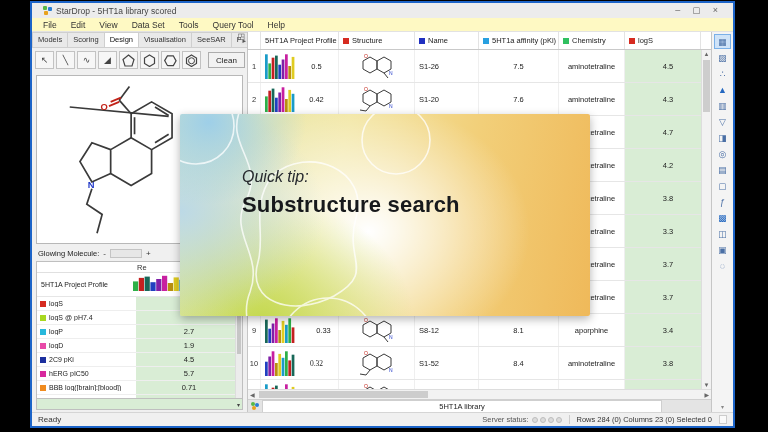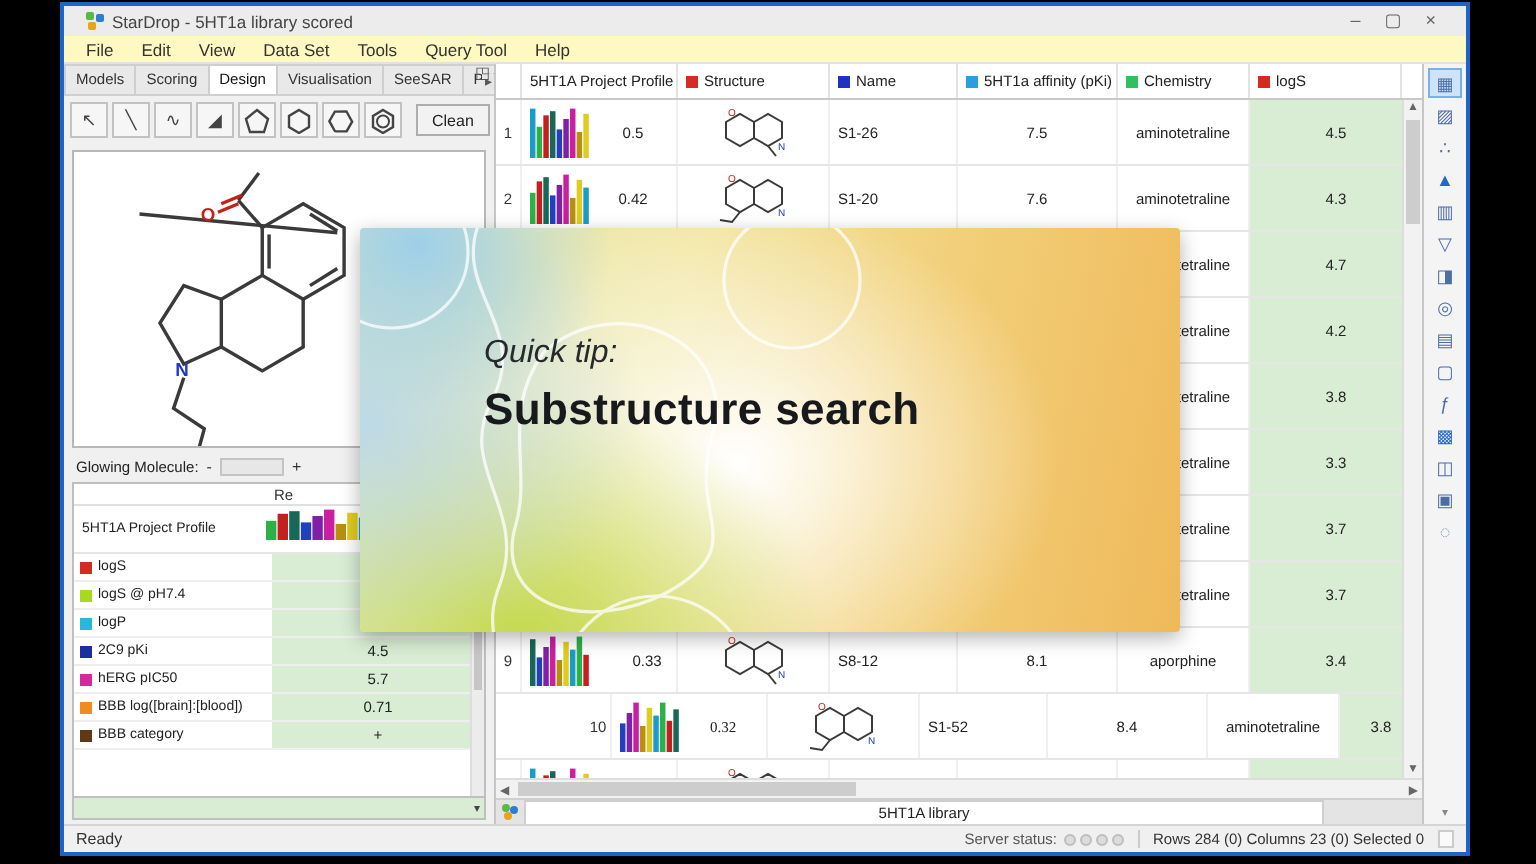--- a/index.html
+++ b/index.html
@@ -41,21 +41,21 @@
          padding:0 7px; margin-left:3px; font-family:"Liberation Sans",sans-serif; }
   .spacer { flex:1 1 auto; }
   .canvas { flex:1 1 auto; margin:3px 4px 2px; background:#fff; border:1px solid #b8b8b8;
             position:relative; min-height:0; overflow:hidden; }
   .glowrow { height:14px; display:flex; align-items:center; gap:4px; padding:0 6px; flex:0 0 auto; }
   .glowrow .lab { font-size:7.5px; color:#222; }
   .glowrow .pm { font-size:8px; color:#333; }
   .slider { width:32px; height:9px; background:#e7e7e7; border:1px solid #c4c4c4; }
   
   .ptable { margin:1px 4px 0; background:#fff; border:1px solid #bfbfbf; flex:0 0 auto;
-            position:relative; height:158px; overflow:hidden; }
+            position:relative; height:138px; overflow:hidden; }
   .pt-head { height:11px; border-bottom:1px solid #e0e0e0; position:relative; }
   .pt-re { position:absolute; left:100px; top:1px; font-size:7.5px; color:#333; }
   .pt-profile { height:24px; border-bottom:1px solid #e6e6e6; display:flex; align-items:center; }
   .pt-profile .plab { width:96px; font-size:7px; color:#222; padding-left:4px; }
   .ptrow { height:14px; display:flex; align-items:center; border-bottom:1px solid #eee; }
   .ptrow .sw { width:6px; height:6px; margin:0 3px 0 3px; flex:0 0 auto; }
   .ptrow .plab { flex:0 0 87px; font-size:7px; color:#222; white-space:nowrap; overflow:hidden; }
   .ptrow .pval { flex:1 1 auto; align-self:stretch; background:#d9edd5; font-size:7.5px; color:#222;
                  display:flex; align-items:center; justify-content:center; }
   .pt-vscroll { position:absolute; right:0; top:36px; bottom:0; width:7px; background:#ececec; border-left:1px solid #ddd; }
@@ -251,20 +251,25 @@
               <span class="sw" style="background: rgb(168, 216, 32);"></span>
               <span class="plab">logS @ pH7.4</span>
               <span class="pval"></span>
             </div>
             <div class="ptrow">
               <span class="sw" style="background: rgb(40, 184, 220);"></span>
               <span class="plab">logP</span>
               <span class="pval">2.7</span>
             </div>
             <div class="ptrow">
+              <span class="sw" style="background: rgb(232, 74, 168);"></span>
+              <span class="plab">logD</span>
+              <span class="pval">1.9</span>
+            </div>
+            <div class="ptrow">
               <span class="sw" style="background: rgb(28, 47, 158);"></span>
               <span class="plab">2C9 pKi</span>
               <span class="pval">4.5</span>
             </div>
             <div class="ptrow">
               <span class="sw" style="background: rgb(216, 40, 158);"></span>
               <span class="plab">hERG pIC50</span>
               <span class="pval">5.7</span>
             </div>
             <div class="ptrow">
@@ -600,21 +605,21 @@
                   <text x="11" y="6" font-size="5" fill="#c22218">O</text>
                   <text x="36" y="23" font-size="5" fill="#2038c8">N</text>
                 </svg>
               </div>
               <div class="tcell name" style="flex: 0 0 64px;">S8-12</div>
               <div class="tcell" style="flex: 0 0 80px;">8.1</div>
               <div class="tcell" style="flex: 0 0 66px;">aporphine</div>
               <div class="tcell logs" style="flex: 1 1 auto;">3.4</div>
             </div>
             <div class="trow">
-              <div class="tcell num" style="flex: 0 0 13px; margin-left: 45px;">10</div>
+              <div class="tcell num" style="flex: 0 0 13px;">10</div>
               <div class="tcell profile" style="flex: 0 0 78px; font-family: Liberation Serif, serif;">
                 <svg width="30" height="26">
                   <rect x="0" y="11.7" width="2.7333333333333334" height="14.3" fill="#2040c0"></rect>
                   <rect x="3.3333333333333335" y="6.5" width="2.7333333333333334" height="19.5" fill="#8020a8"></rect>
                   <rect x="6.666666666666667" y="1.3000000000000007" width="2.7333333333333334" height="24.7" fill="#c820a0"></rect>
                   <rect x="10" y="13" width="2.7333333333333334" height="13" fill="#b89010"></rect>
                   <rect x="13.333333333333334" y="3.900000000000002" width="2.7333333333333334" height="22.099999999999998" fill="#e0cc20"></rect>
                   <rect x="16.666666666666668" y="7.800000000000001" width="2.7333333333333334" height="18.2" fill="#1a9cc8"></rect>
                   <rect x="20" y="1.3000000000000007" width="2.7333333333333334" height="24.7" fill="#2db048"></rect>
                   <rect x="23.333333333333336" y="10.4" width="2.7333333333333334" height="15.6" fill="#c42020"></rect>

